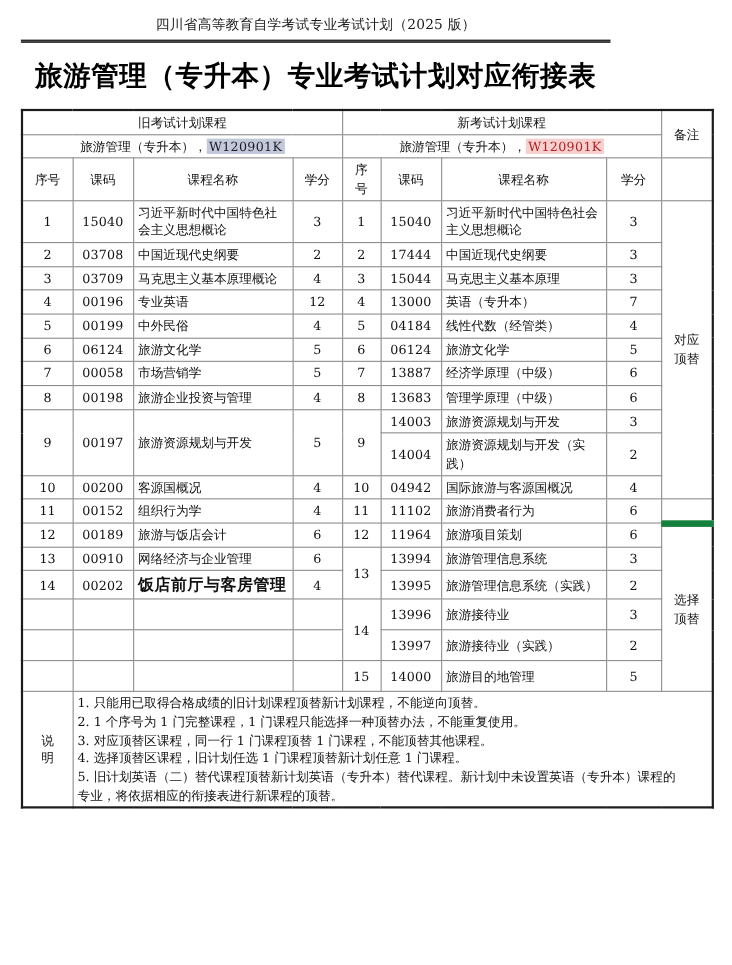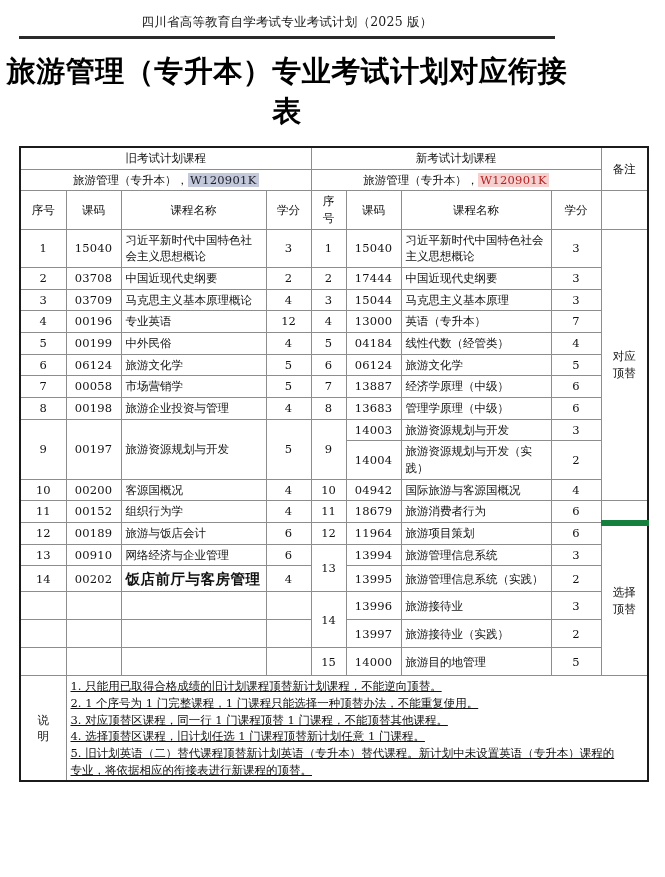--- a/index.html
+++ b/index.html
@@ -33,21 +33,21 @@
   .header-rule {
     margin: 5px 19px 0 19px;
     border-top: 2.2px solid #2a2a2a;
     border-bottom: 1.1px solid #2a2a2a;
     height: 3px;
   }
 
   
   .doc-title {
     text-align: center;
-    font-size: 29px;
+    font-size: 25px;
     font-weight: bold;
     letter-spacing: 0.5px;
     margin: 13px 0 12px 0;
     color: #000;
     font-family: "DejaVu Serif", "Liberation Serif", serif;
   }
 
   
   .tbl-wrap { padding: 2px 18px 0 19px; }
   table.main {
@@ -151,21 +151,21 @@
     vertical-align: middle;
     border-top: 2.2px solid #1b1b1b;
   }
   td.note-body {
     text-align: left;
     font-size: 11.6px;
     line-height: 1.93;
     padding: 6px 8px 7px 9px;
     border-top: 2.2px solid #1b1b1b;
   }
-  td.note-body .ln { display: block; white-space: normal; text-decoration: underline; }
+  td.note-body .ln { display: block; white-space: normal; }
 </style>
 </head>
 <body>
 
 <div class="page">
 
   <div class="doc-header">四川省高等教育自学考试专业考试计划（2025 版）</div>
   <div class="header-rule"></div>
 
   <h1 class="doc-title">旅游管理（专升本）专业考试计划对应衔接表</h1>
@@ -323,21 +323,21 @@
           <td class="name">国际旅游与客源国概况</td>
           <td class="cred">4</td>
         </tr>
 
         <tr>
           <td class="num">11</td>
           <td class="code">00152</td>
           <td class="name">组织行为学</td>
           <td class="cred">4</td>
           <td class="num">11</td>
-          <td class="code">18679</td>
+          <td class="code">11102</td>
           <td class="name">旅游消费者行为</td>
           <td class="cred">6</td>
         </tr>
 
         <tr class="sec-break">
           <td class="num">12</td>
           <td class="code">00189</td>
           <td class="name">旅游与饭店会计</td>
           <td class="cred">6</td>
           <td class="num">12</td>

